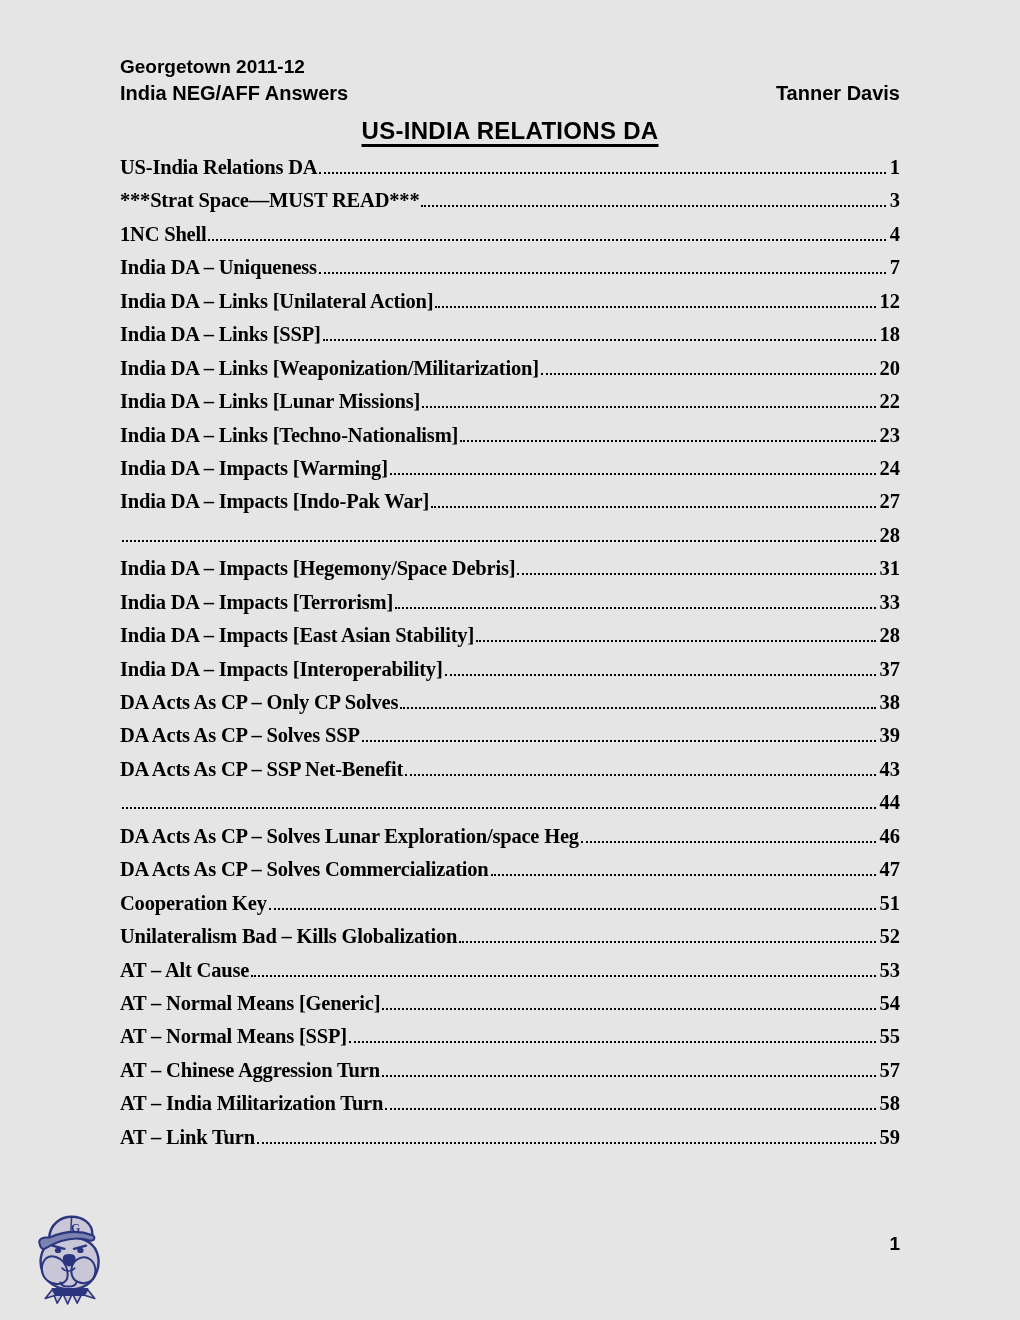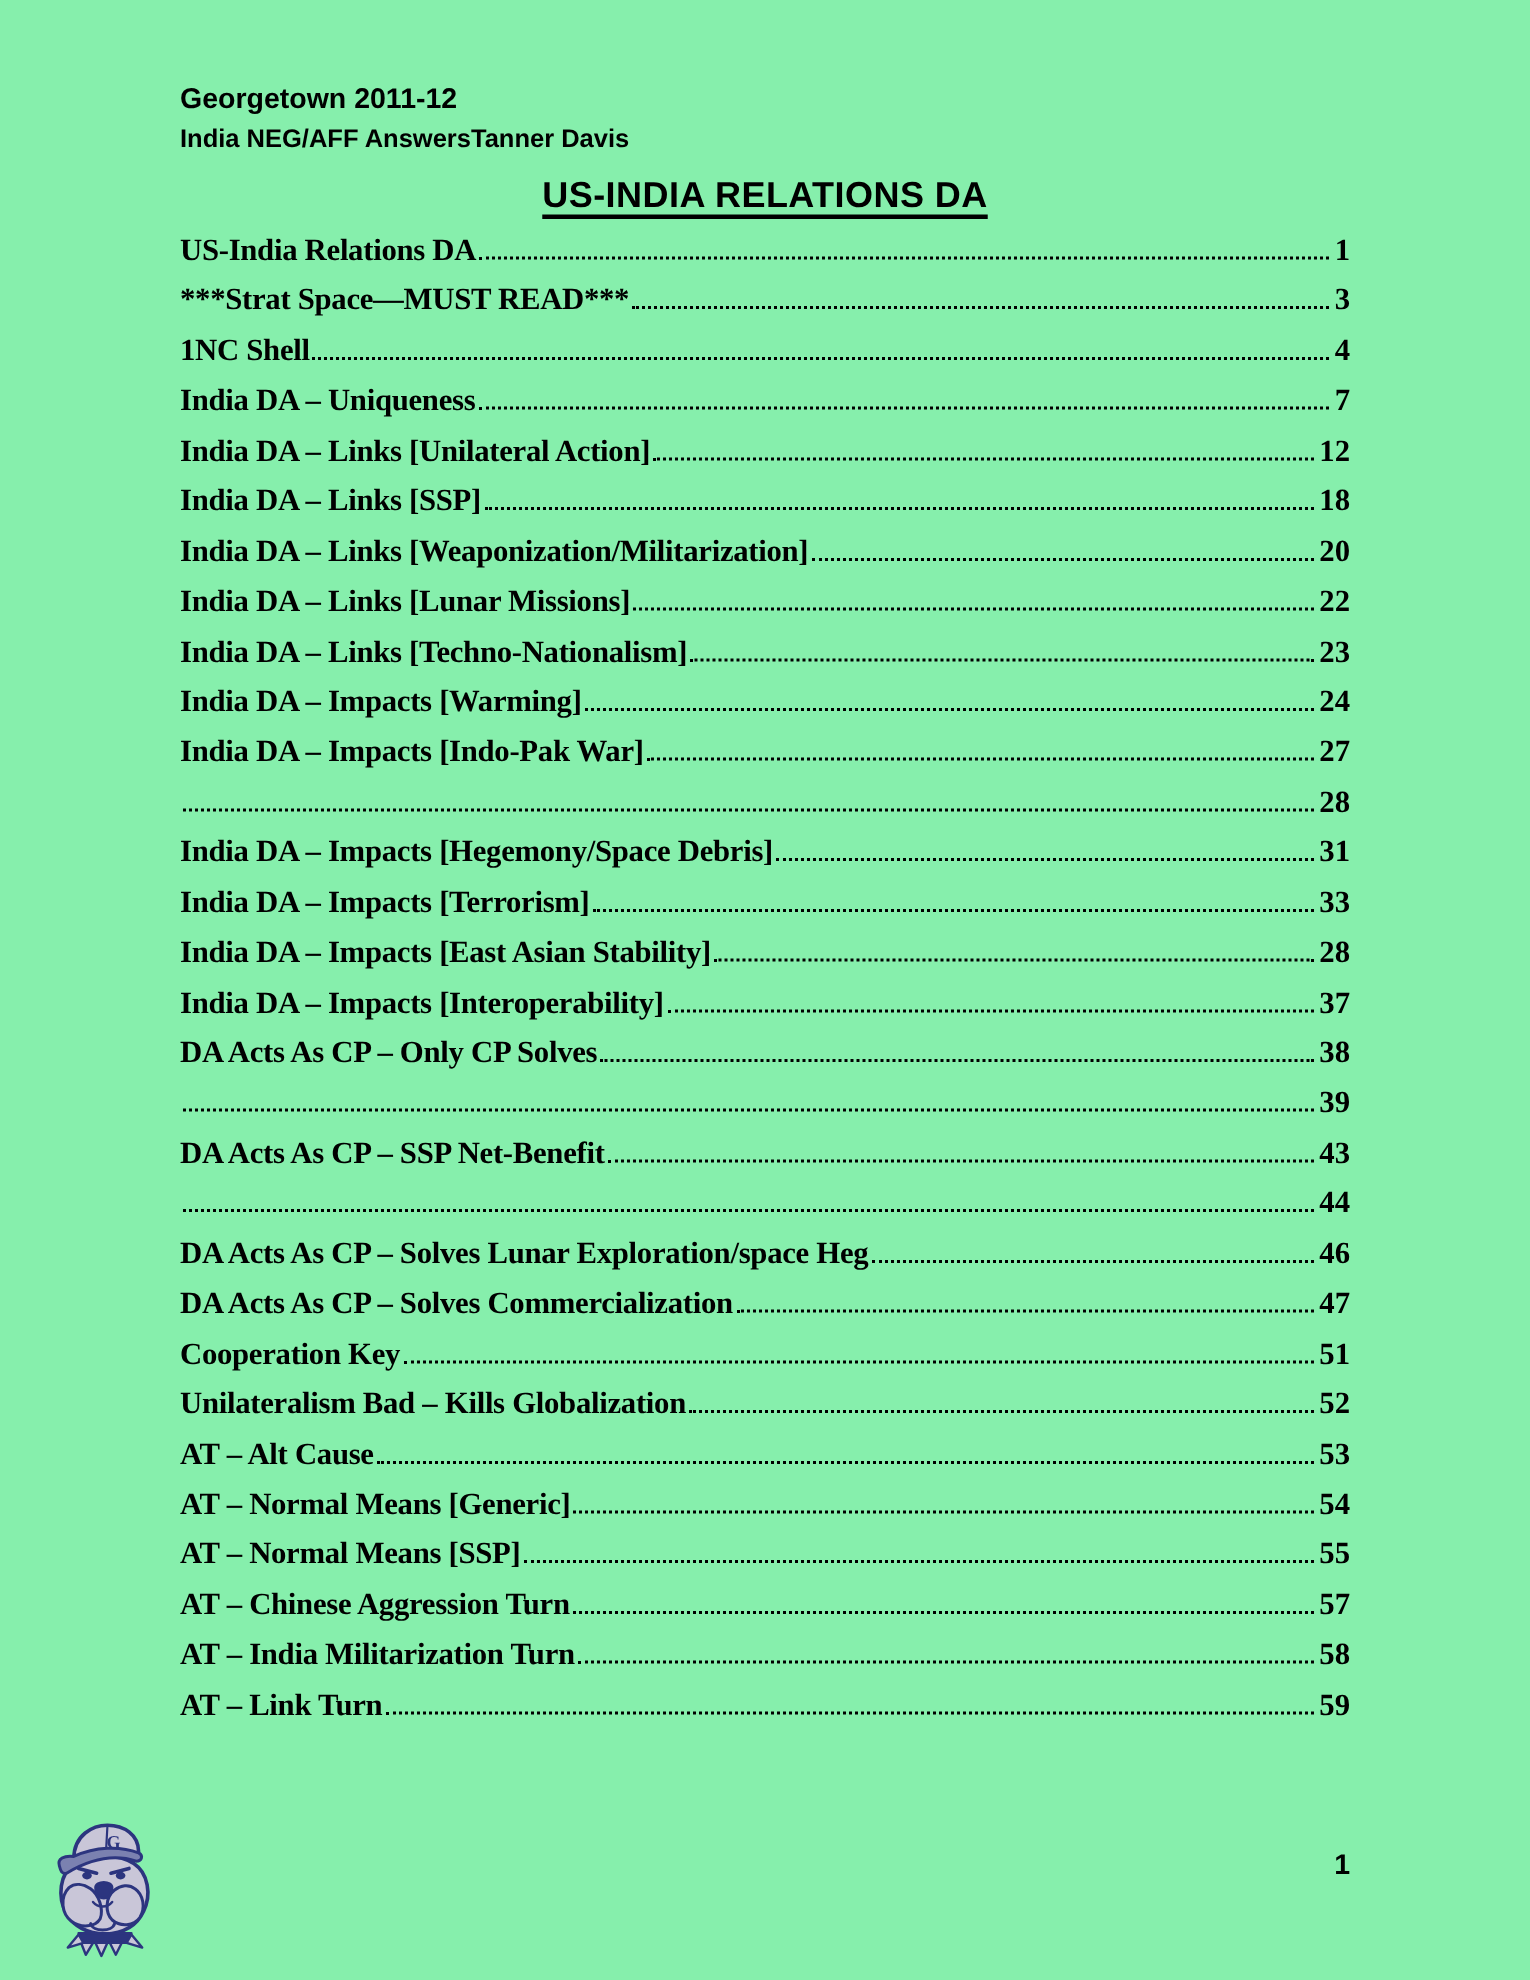--- a/index.html
+++ b/index.html
@@ -11,36 +11,37 @@
     width: 1020px;
     height: 1320px;
     position: relative;
     overflow: hidden;
     color: #000000;
     font-family: "Liberation Sans", sans-serif;
   }
   .page {
     position: absolute;
     inset: 0;
-    background: #86efac;
+    background: #e5e5e5;
   }
   .header {
     position: absolute;
     left: 120px;
     right: 120px;
     top: 54px;
   }
   .header-line1 {
     font-size: 19px;
     font-weight: bold;
     line-height: 26px;
   }
   .header-line2 {
     display: flex;
-    font-size: 17px;
+    justify-content: space-between;
+    font-size: 20px;
     font-weight: bold;
     line-height: 26px;
   }
   .doc-title {
     position: absolute;
     left: 0;
     right: 0;
     top: 117px;
     text-align: center;
     font-size: 24px;
@@ -193,20 +194,21 @@
       <span class="toc-title">India DA – Impacts [Interoperability]</span>
       <span class="toc-dots"></span>
       <span class="toc-page">37</span>
     </div>
       <div class="toc-row">
       <span class="toc-title">DA Acts As CP – Only CP Solves</span>
       <span class="toc-dots"></span>
       <span class="toc-page">38</span>
     </div>
       <div class="toc-row">
+      <span class="toc-title">DA Acts As CP – Solves SSP</span>
       <span class="toc-dots"></span>
       <span class="toc-page">39</span>
     </div>
       <div class="toc-row">
       <span class="toc-title">DA Acts As CP – SSP Net-Benefit</span>
       <span class="toc-dots"></span>
       <span class="toc-page">43</span>
     </div>
       <div class="toc-row">
       <span class="toc-dots"></span>

